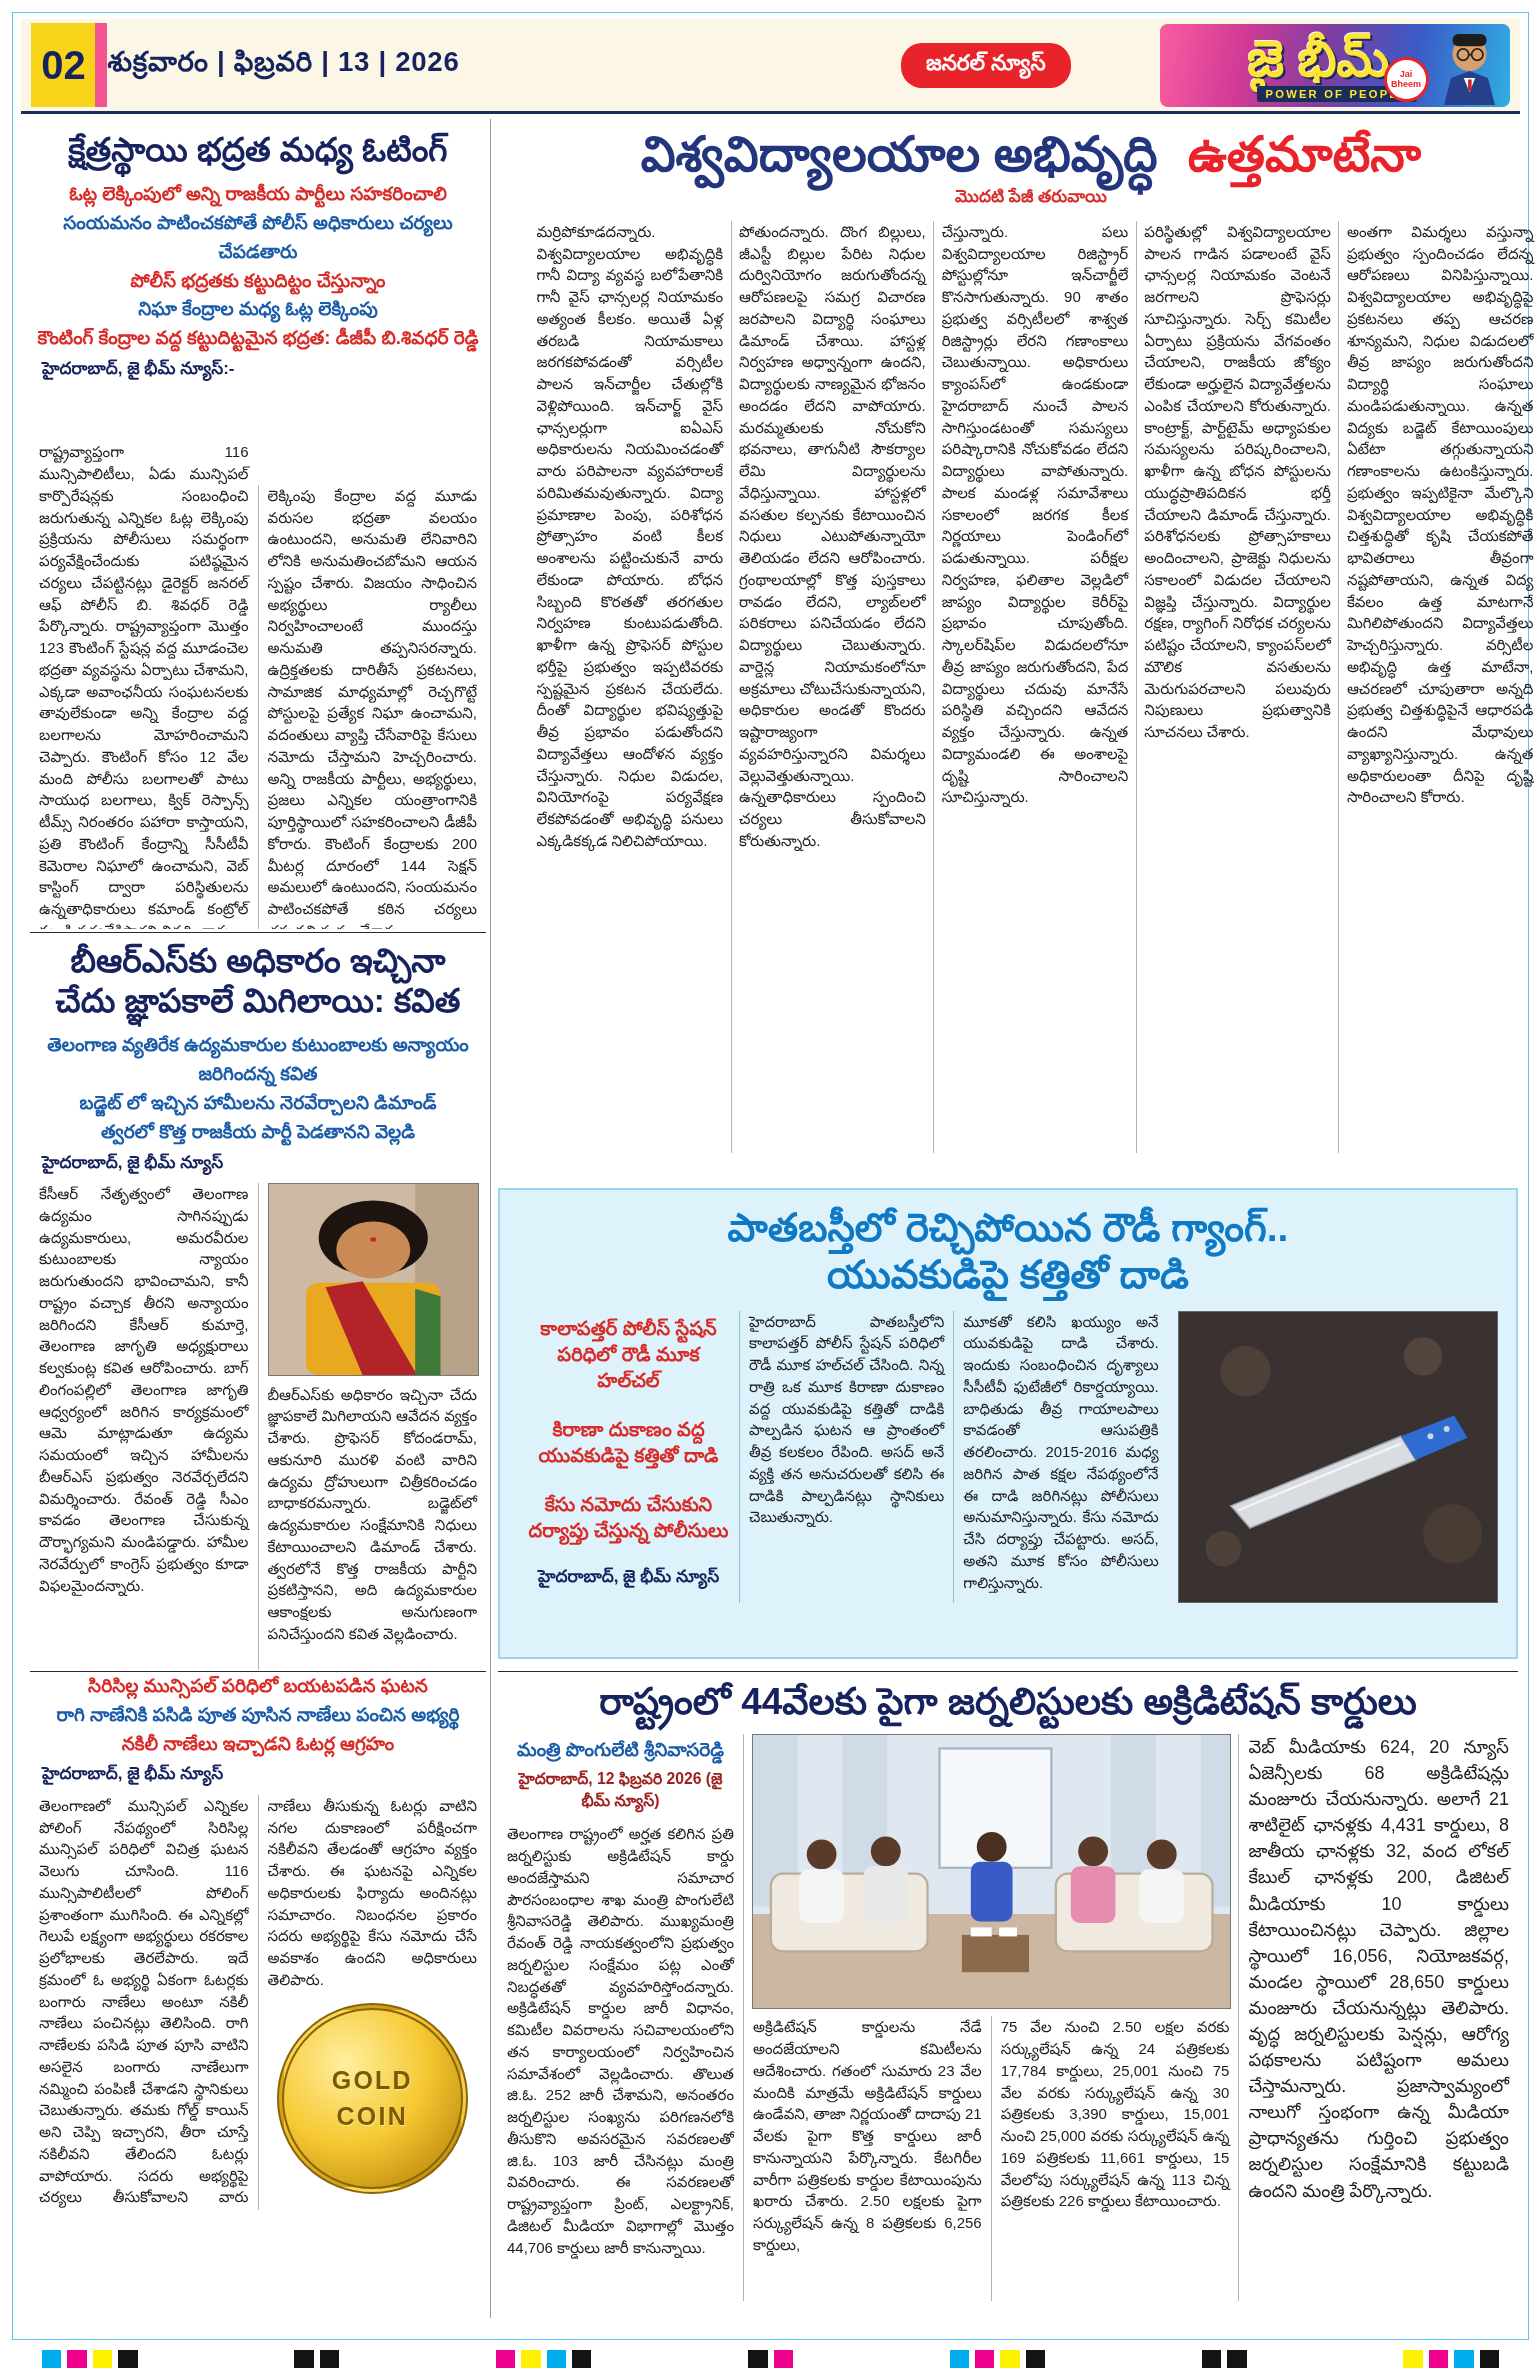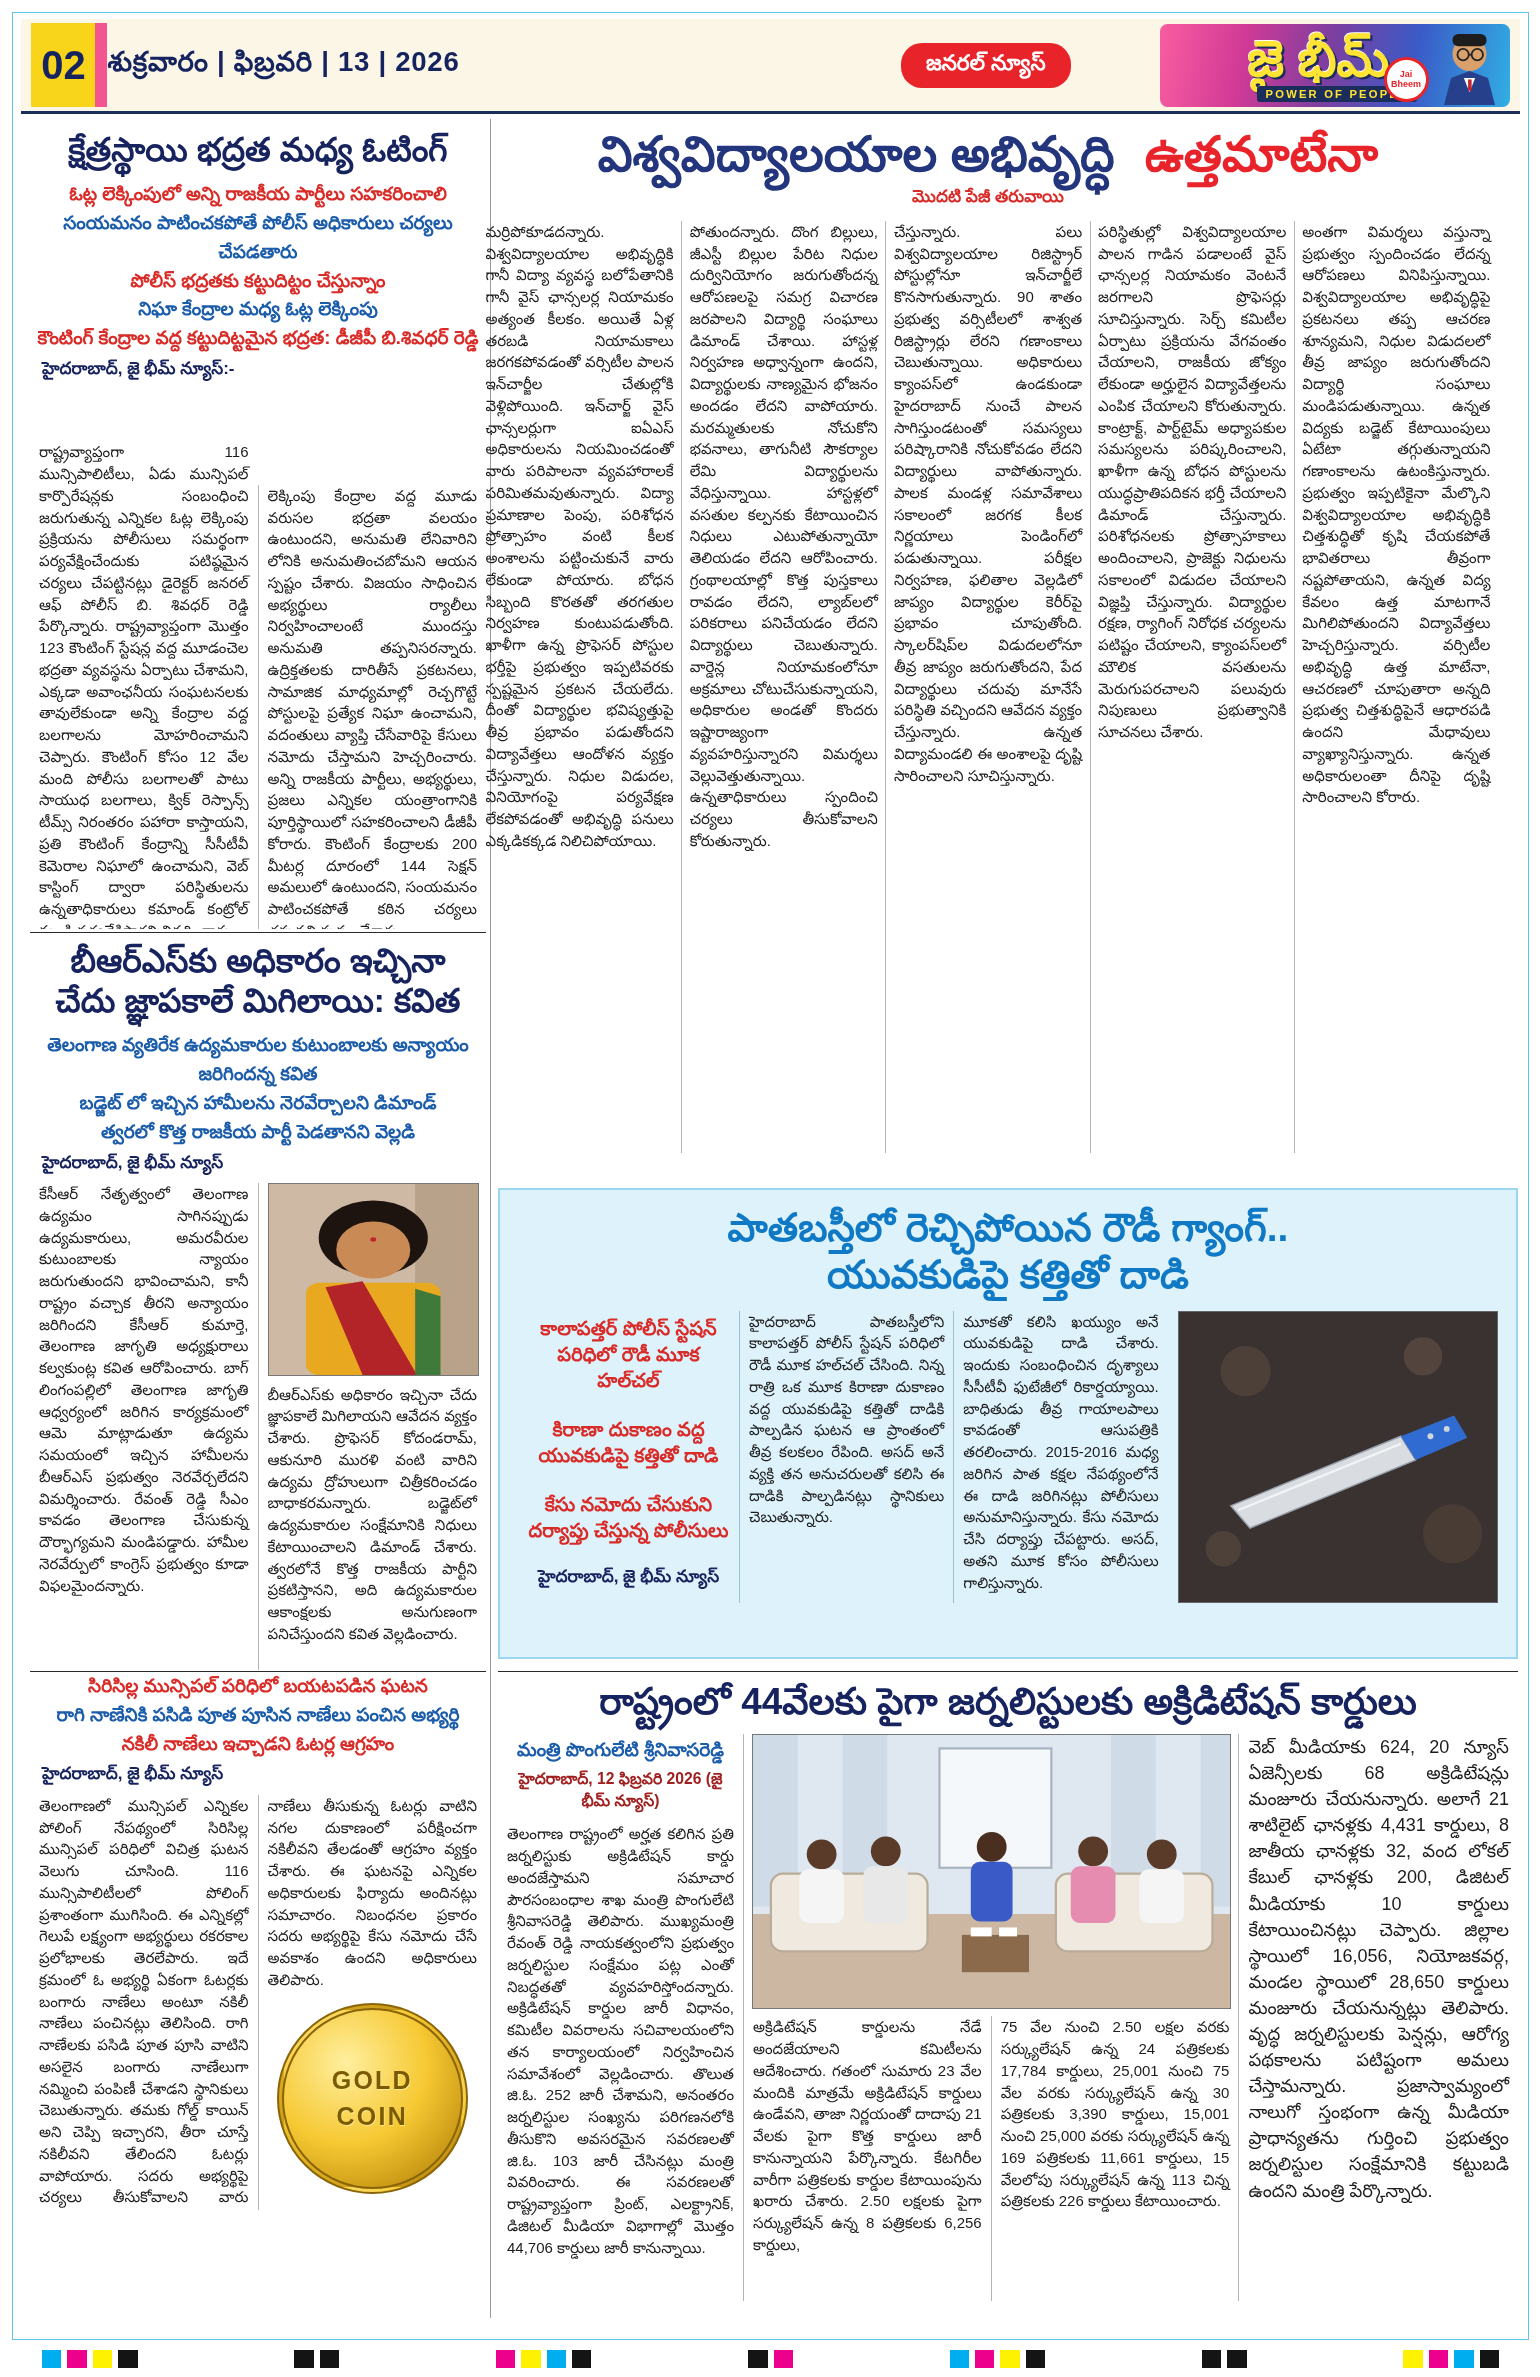--- a/index.html
+++ b/index.html
@@ -49,26 +49,26 @@
   .sec-coin .cols{height:415px;}
   .vdiv{position:absolute;left:490px;top:119px;height:2199px;width:0.7px;background:#9a9a9a;}
 
   .photo-kavitha{width:100%;height:191px;border:0.7px solid #777;margin-bottom:7.5px;display:block;}
   .coin{width:177px;height:177px;border-radius:50%;margin:12px auto 0;
         background:radial-gradient(circle at 35% 30%,#ffef9e,#f6c832 48%,#b8860b 90%);
         border:7.5px double #8a6508;display:flex;flex-direction:column;align-items:center;justify-content:center;
         color:#7a5a05;font-weight:bold;font-size:25px;letter-spacing:2.2px;text-shadow:0.7px 0.7px 0 #ffe98a;}
 
   
-  .sec-university{left:478px;top:122px;width:1020px;height:1059px;}
+  .sec-university{left:521px;top:122px;width:1020px;height:1059px;}
   .uni-head{text-align:center;font-size:49px;font-weight:bold;line-height:1.12;margin:4.5px 0 6px;}
   .uni-main{color:#23357d;}
   .uni-accent{color:#e8232a;margin-left:16.4px;}
   .continued{color:#d92b27;font-size:17px;font-weight:bold;text-align:center;margin:3px 0 10.4px;}
-  .cols5{height:932px;}
+  .cols5{height:932px;margin-left:8px;}
   .cols5 .col{padding:0 7.5px;}
 
   
   .sec-rowdy{left:498px;top:1188px;width:1020px;height:471px;background:#def2fb;border:2.2px solid #9ad7ef;
              box-sizing:border-box;padding:15px 18px;}
   .rowdy-head{text-align:center;color:#0f79c5;font-size:39px;font-weight:bold;line-height:1.2;}
   .rowdy-row{display:flex;margin-top:12px;height:292px;}
   .rowdy-subs{flex:0 0 221px;padding:4.5px 10.4px 0;display:flex;flex-direction:column;gap:22.4px;text-align:center;
               font-size:19.4px;font-weight:bold;color:#d92b27;line-height:1.35;box-sizing:border-box;}
   .dl2{color:#17235e;font-size:17px;}

